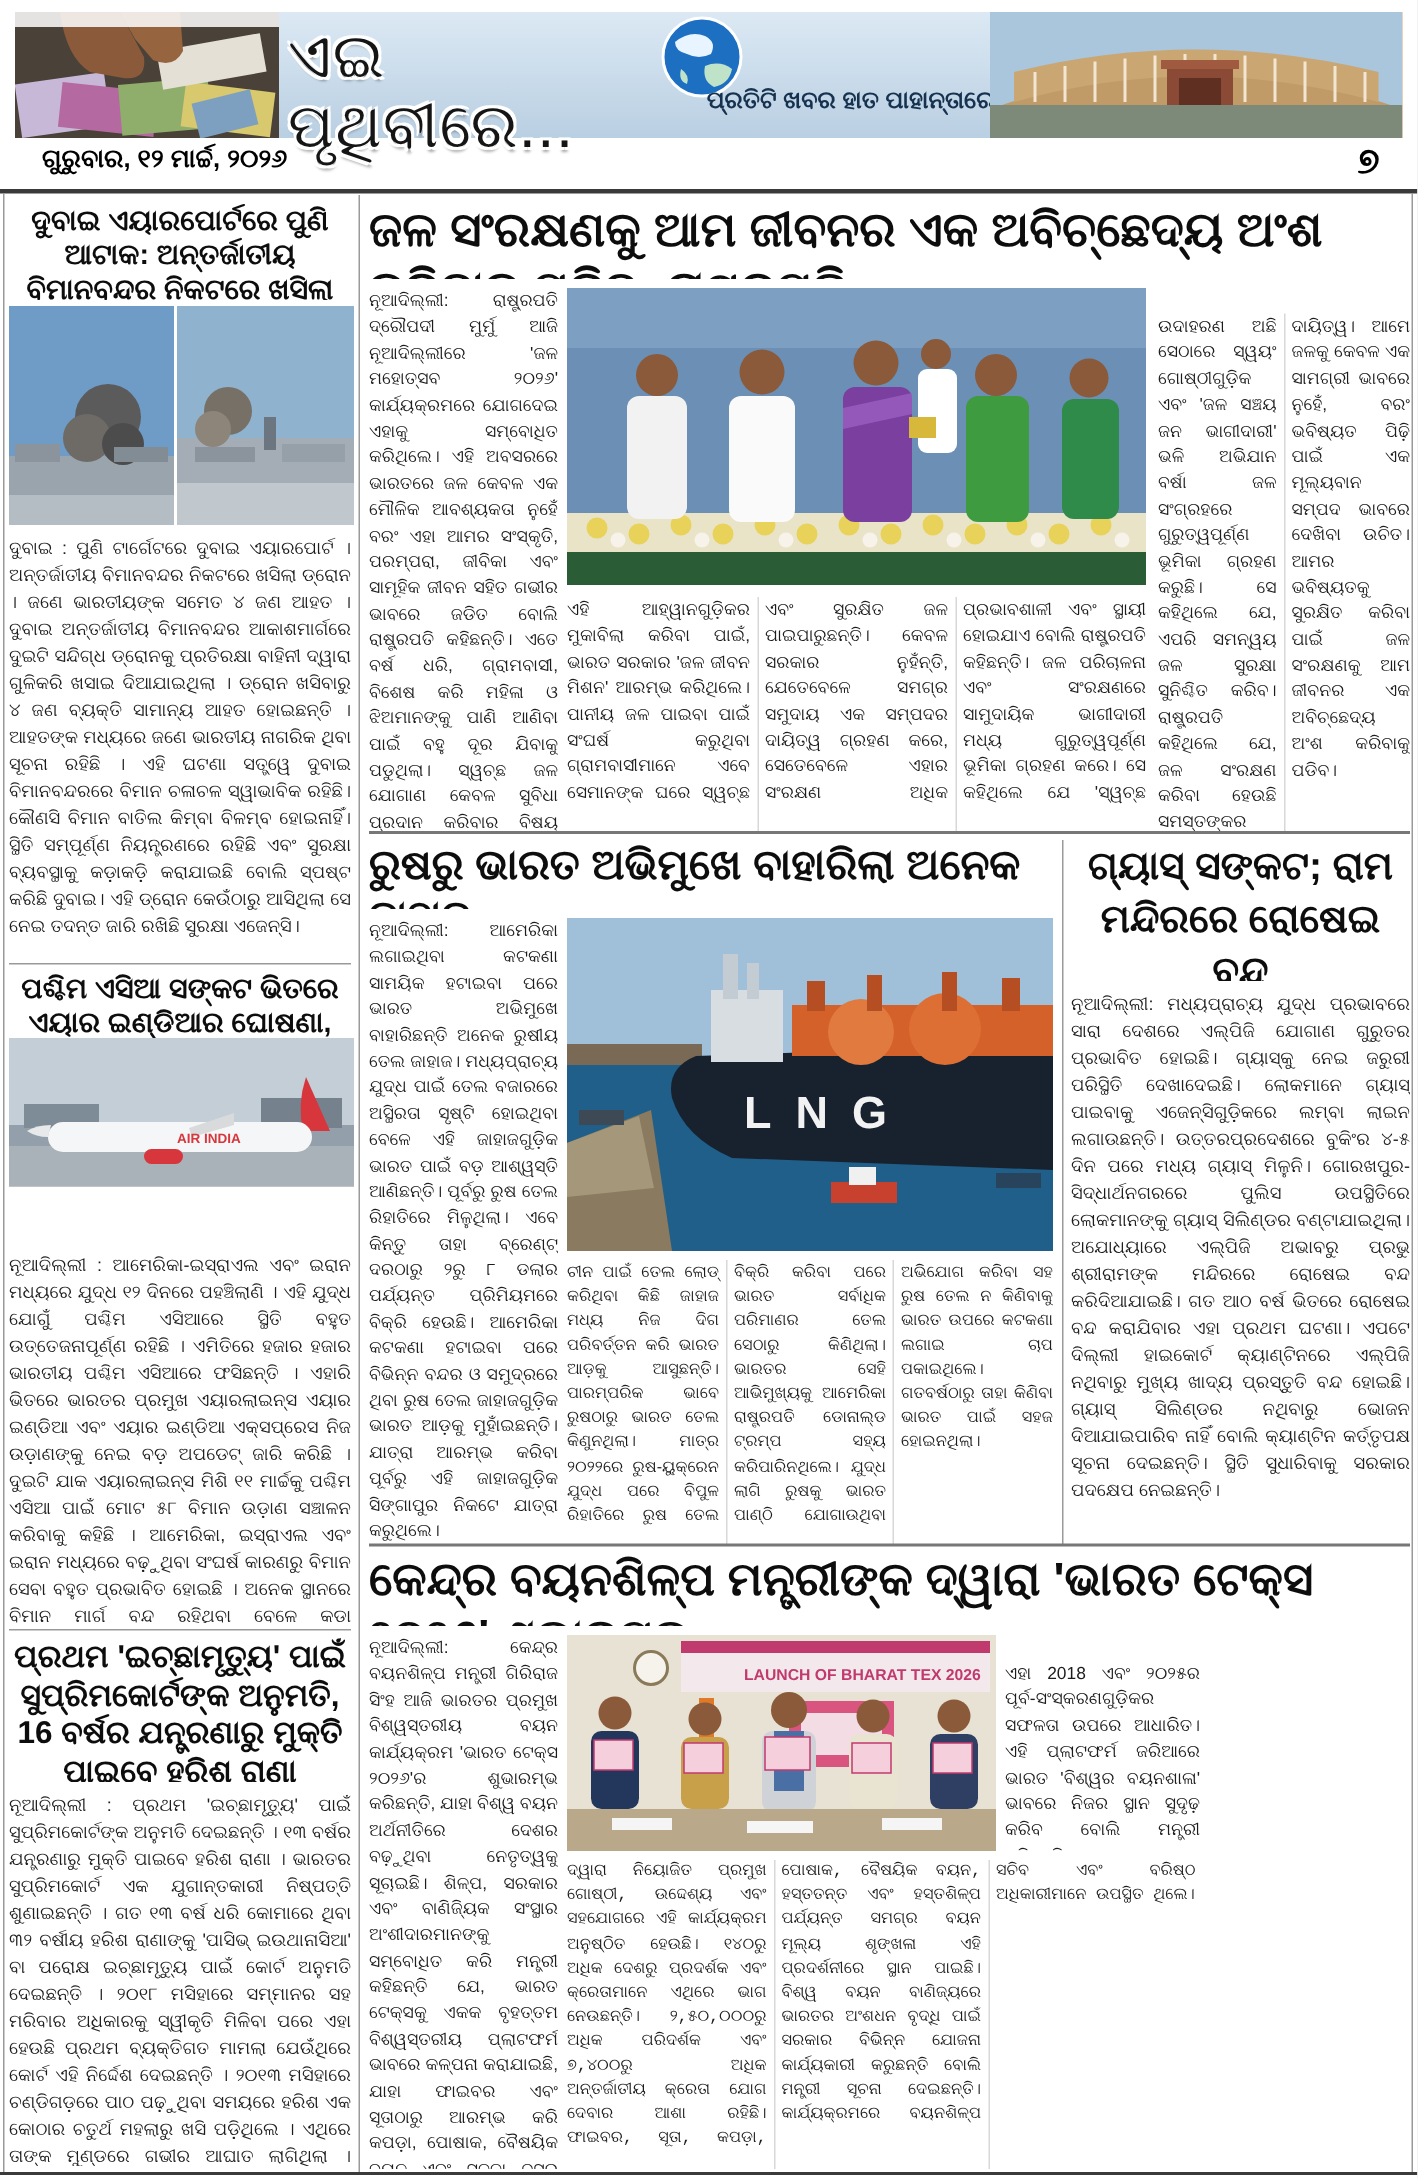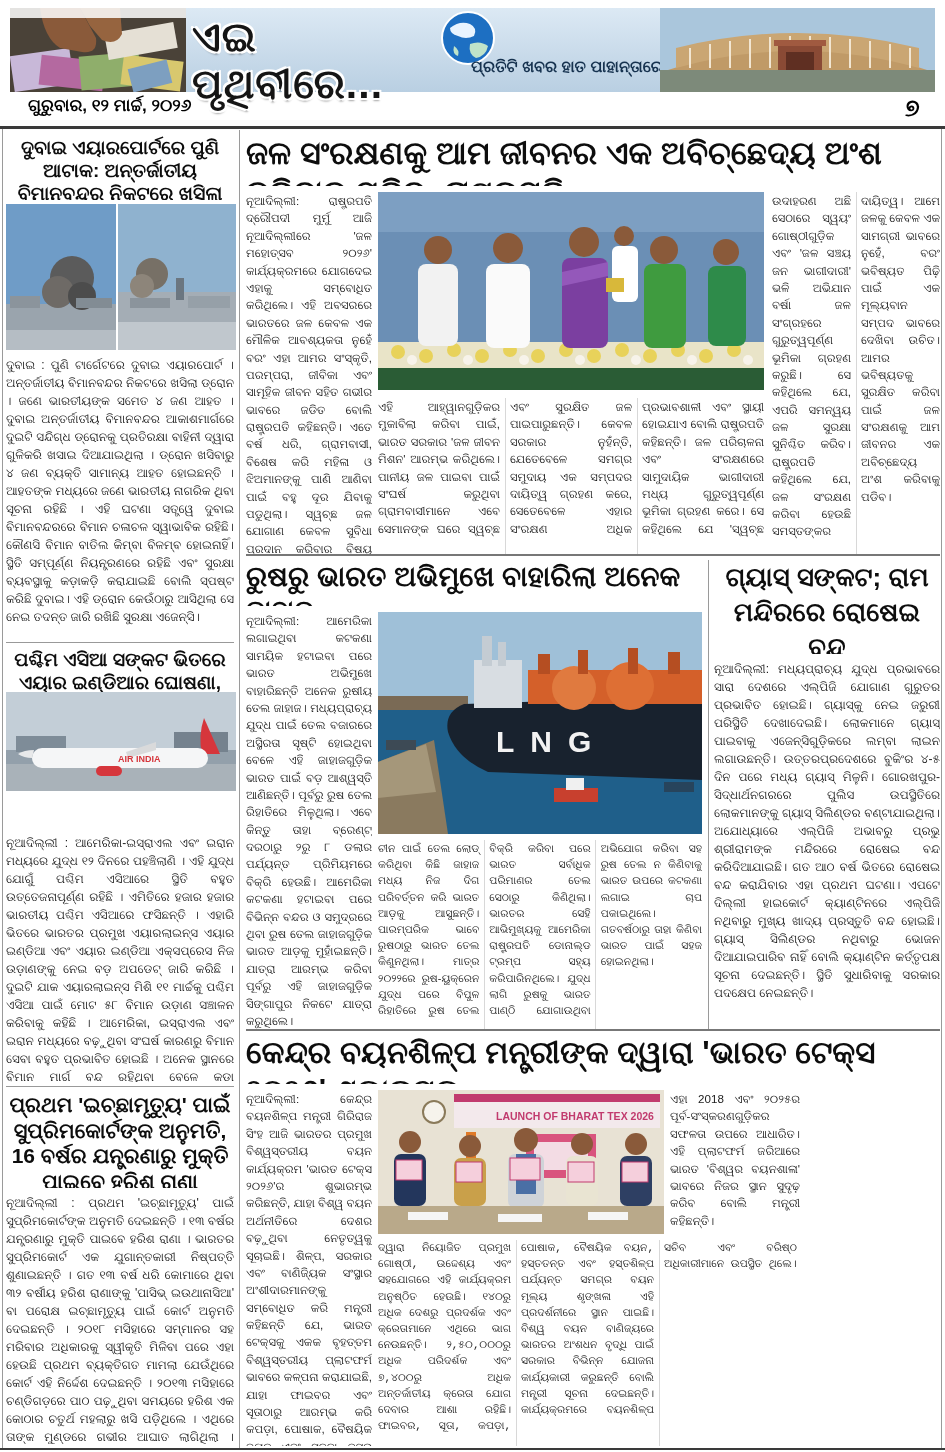--- a/index.html
+++ b/index.html
@@ -4,28 +4,28 @@
 <style>
   html,body{margin:0;padding:0;background:#e9e9e9;}
   #page{position:relative;width:945px;height:1452px;background:#ffffff;
         font-family:"Liberation Sans","DejaVu Sans",sans-serif;color:#111;overflow:hidden;}
   .abs{position:absolute;}
   .rule-h{position:absolute;background:#555;}
   .rule-v{position:absolute;background:#9a9a9a;width:1px;}
   .headline{font-weight:bold;color:#0d0d0d;line-height:1.22;overflow:hidden;}
   .headline.center{text-align:center;}
   .body-text{font-size:11.6px;line-height:1.5;text-align:justify;color:#1c1c1c;overflow:hidden;}
-  .cols2{column-count:2;column-gap:10px;column-rule:1px solid #d8d8d8;column-fill:auto;height:100%;}
+  .cols2{column-count:2;column-gap:10px;column-rule:1px solid #d8d8d8;column-fill:auto;height:100%;margin-top:17px;}
   .cols3{column-count:3;column-gap:10px;column-rule:1px solid #d8d8d8;column-fill:auto;height:100%;}
   .cols4{column-count:4;column-gap:10px;column-rule:1px solid #d8d8d8;column-fill:auto;height:100%;font-family:Liberation Mono, monospace;}
   .photo{position:absolute;overflow:hidden;background:#fdba74;}
   .photo svg{display:block;}
   #masthead-band{left:10px;top:8px;width:925px;height:84px;
      background:linear-gradient(#dce9f4,#b9cfe2);}
-  #paper-title{left:192px;top:14px;width:250px;height:70px;font-size:41px;font-weight:bold;color:#151515;
+  #paper-title{left:192px;top:14px;width:250px;height:70px;font-size:41px;font-weight:normal;color:#151515;
      text-shadow:-2px -2px 0 #fff,2px -2px 0 #fff,-2px 2px 0 #fff,2px 2px 0 #fff,0 3px 2px rgba(0,0,0,.35);
      letter-spacing:1px;}
   #tagline{left:452px;top:58px;width:230px;font-size:16px;font-weight:bold;color:#16324f;text-align:center;}
   #dateline{left:28px;top:96px;font-size:17px;font-weight:bold;color:#000;}
   #pageno{left:905px;top:94px;font-size:24px;font-weight:bold;color:#000;}
 </style>
 </head>
 <body>
 
 <div id="page">

